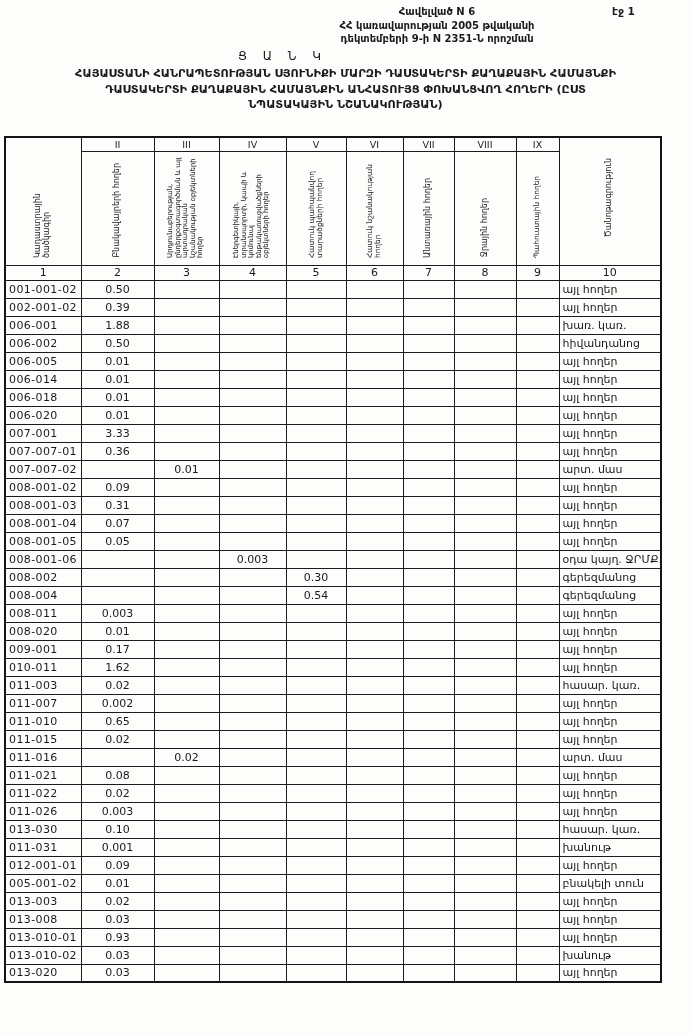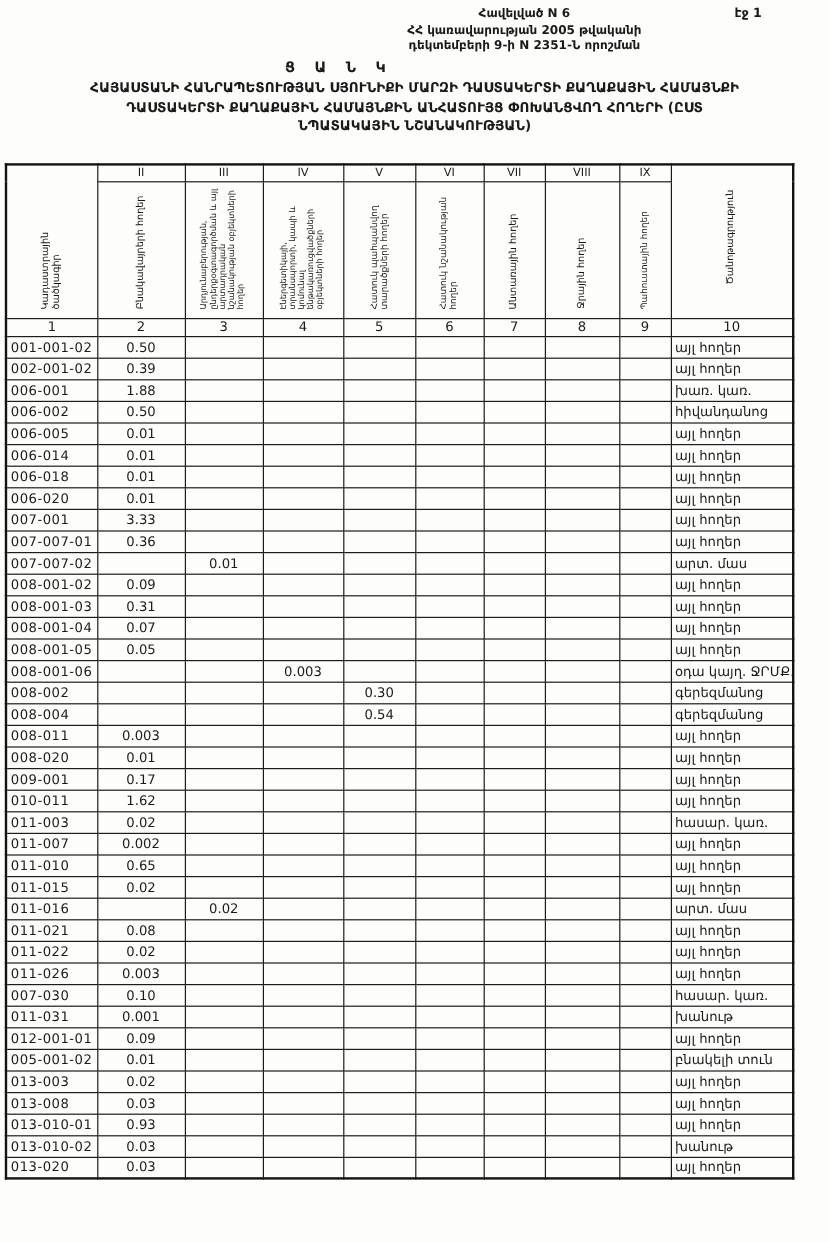--- a/index.html
+++ b/index.html
@@ -9,21 +9,21 @@
     background:#fdfdfc; color:#1a1a1a; overflow:hidden;
     font-family:"DejaVu Sans", sans-serif;
     padding-left:34px;
   }
   
   .appendix { position:absolute; left:287px; top:5px; width:300px;
     text-align:center; font-weight:bold; font-size:10px; line-height:13.5px; }
   .page-no { position:absolute; left:612px; top:5px; font-weight:bold; font-size:10.5px; }
   
   .title-head { position:absolute; left:0; top:49px; width:565px; text-align:center;
-    font-weight:bold; font-size:12px; letter-spacing:6px; }
+    font-weight:normal; font-size:12px; letter-spacing:6px; }
   .title-lines { position:absolute; left:4px; top:66px; width:683px; text-align:center;
     font-weight:bold; font-size:11.3px; line-height:15.5px; }
   
   table.land { position:absolute; left:4px; top:136px; width:656px;
     border-collapse:collapse; table-layout:fixed; border:2px solid #141414; }
   td { border:1px solid #1c1c1c; overflow:hidden; }
   tr.roman-row td { height:14px; }
   td.roman { font-size:9.5px; text-align:center; vertical-align:middle; }
   tr.label-row td { height:112px; }
   td.vert { vertical-align:bottom; text-align:center; padding-bottom:3px; }
@@ -553,21 +553,21 @@
       <td class="val"></td>
       <td class="val"></td>
       <td class="val"></td>
       <td class="val"></td>
       <td class="rem">
         <span>այլ հողեր</span>
         
       </td>
     </tr>
         <tr>
-      <td class="code">007-030</td>
+      <td class="code">013-030</td>
       <td class="val">0.10</td>
       <td class="val"></td>
       <td class="val"></td>
       <td class="val"></td>
       <td class="val"></td>
       <td class="val"></td>
       <td class="val"></td>
       <td class="val"></td>
       <td class="rem">
         <span>հասար. կառ.</span>

